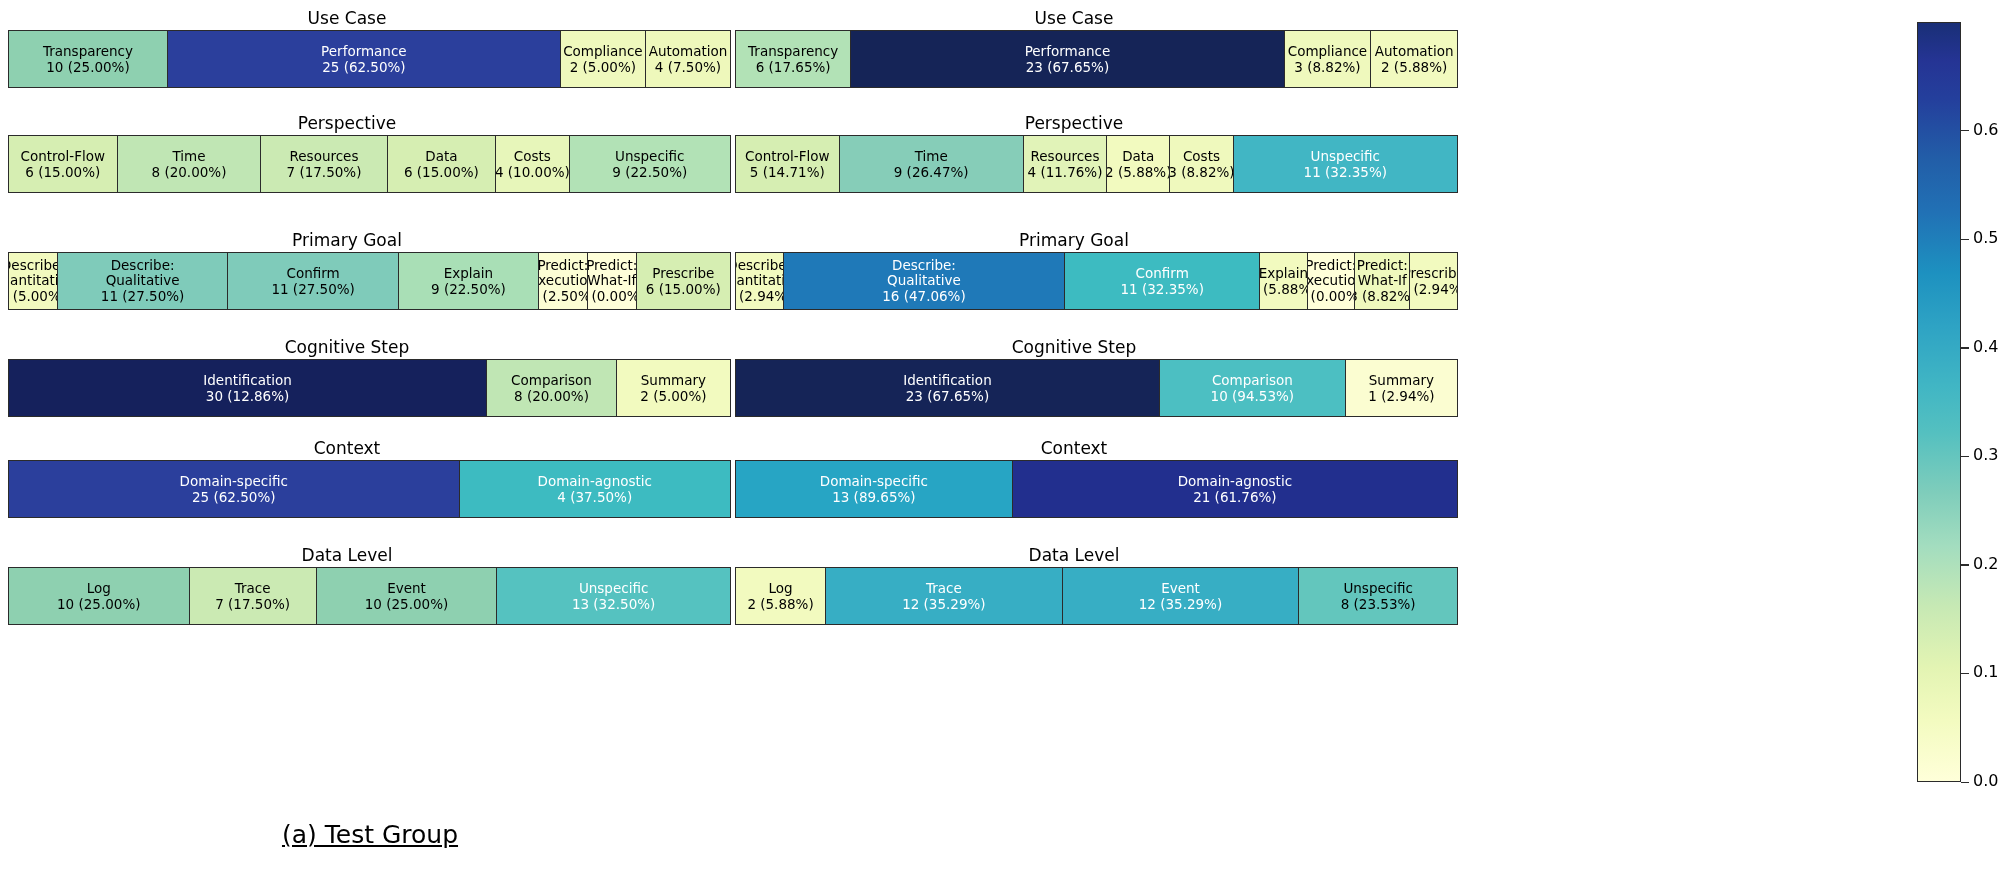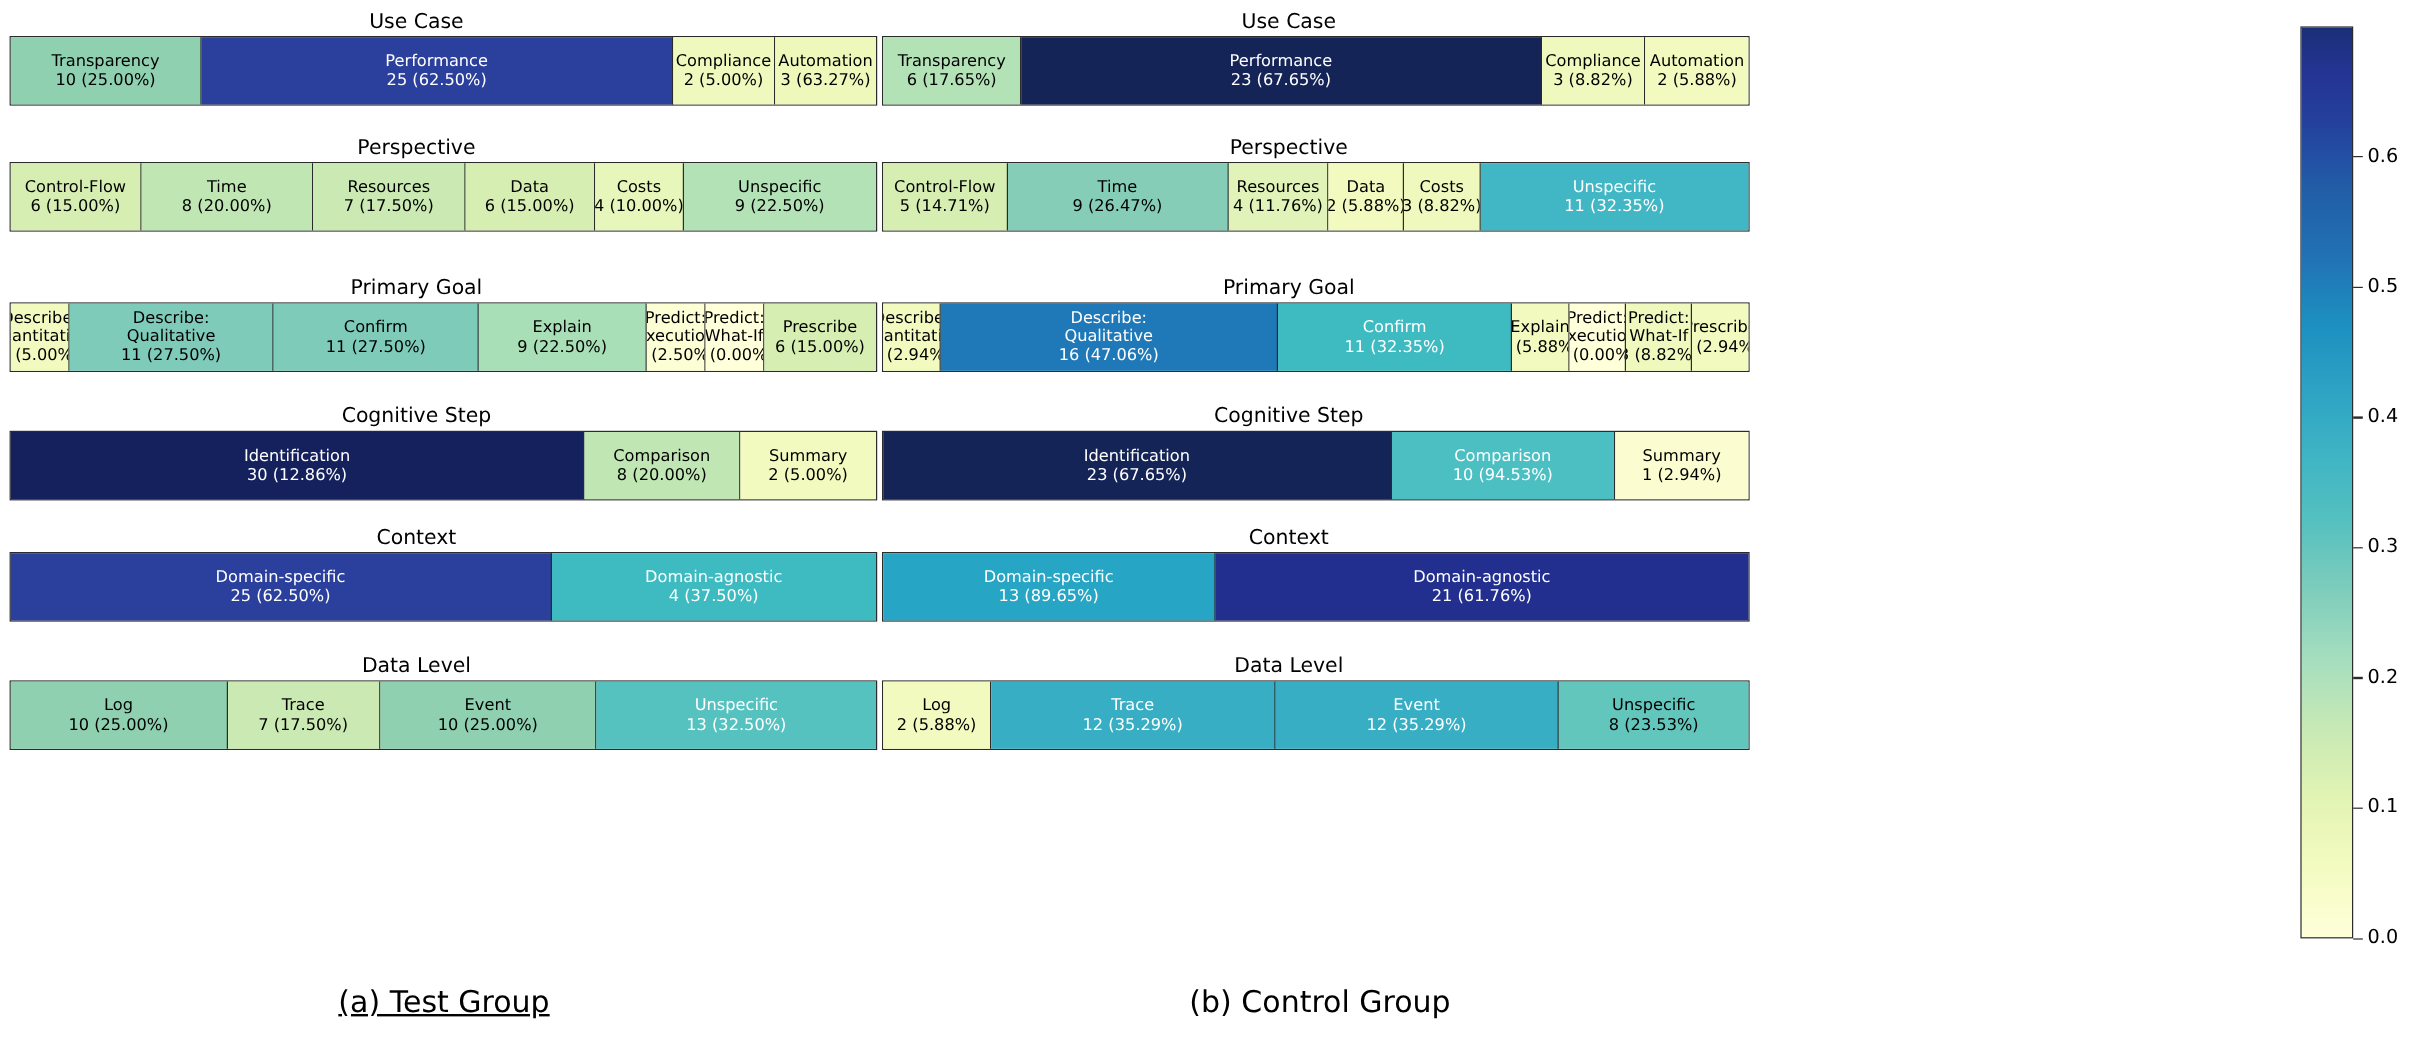--- a/index.html
+++ b/index.html
@@ -153,21 +153,21 @@
           <div class="cell" style="flex-grow: 0.625; flex-basis: 0px; background: rgb(43, 63, 156); color: rgb(255, 255, 255);">
             <span class="lbl">Performance</span>
             <span class="val">25 (62.50%)</span>
           </div>
           <div class="cell" style="flex-grow: 0.131579; flex-basis: 0px; background: rgb(239, 249, 189); color: rgb(0, 0, 0);">
             <span class="lbl">Compliance</span>
             <span class="val">2 (5.00%)</span>
           </div>
           <div class="cell" style="flex-grow: 0.131579; flex-basis: 0px; background: rgb(238, 248, 187); color: rgb(0, 0, 0);">
             <span class="lbl">Automation</span>
-            <span class="val">3 (63.27%)</span>
+            <span class="val">4 (7.50%)</span>
           </div>
         </div>
       </div>
       <div class="group-block" style="top: 113px;">
         <div class="group-title">Perspective</div>
         <div class="bar">
           <div class="cell" style="flex-grow: 0.15; flex-basis: 0px; background: rgb(214, 238, 178); color: rgb(0, 0, 0);">
             <span class="lbl">Control-Flow</span>
             <span class="val">6 (15.00%)</span>
           </div>
@@ -449,14 +449,13 @@
         <div class="tickline"></div>
         <div class="ticklabel">0.1</div>
       </div>
       <div class="cb-tick" style="top: 760px;">
         <div class="tickline"></div>
         <div class="ticklabel">0.0</div>
       </div>
     </div>
 
   <div class="caption" id="caption-test">(a) Test Group</div>
-  <div class="caption" id="caption-ctrl">(b) Control Group</div>
 </div>
 
 </body></html>

